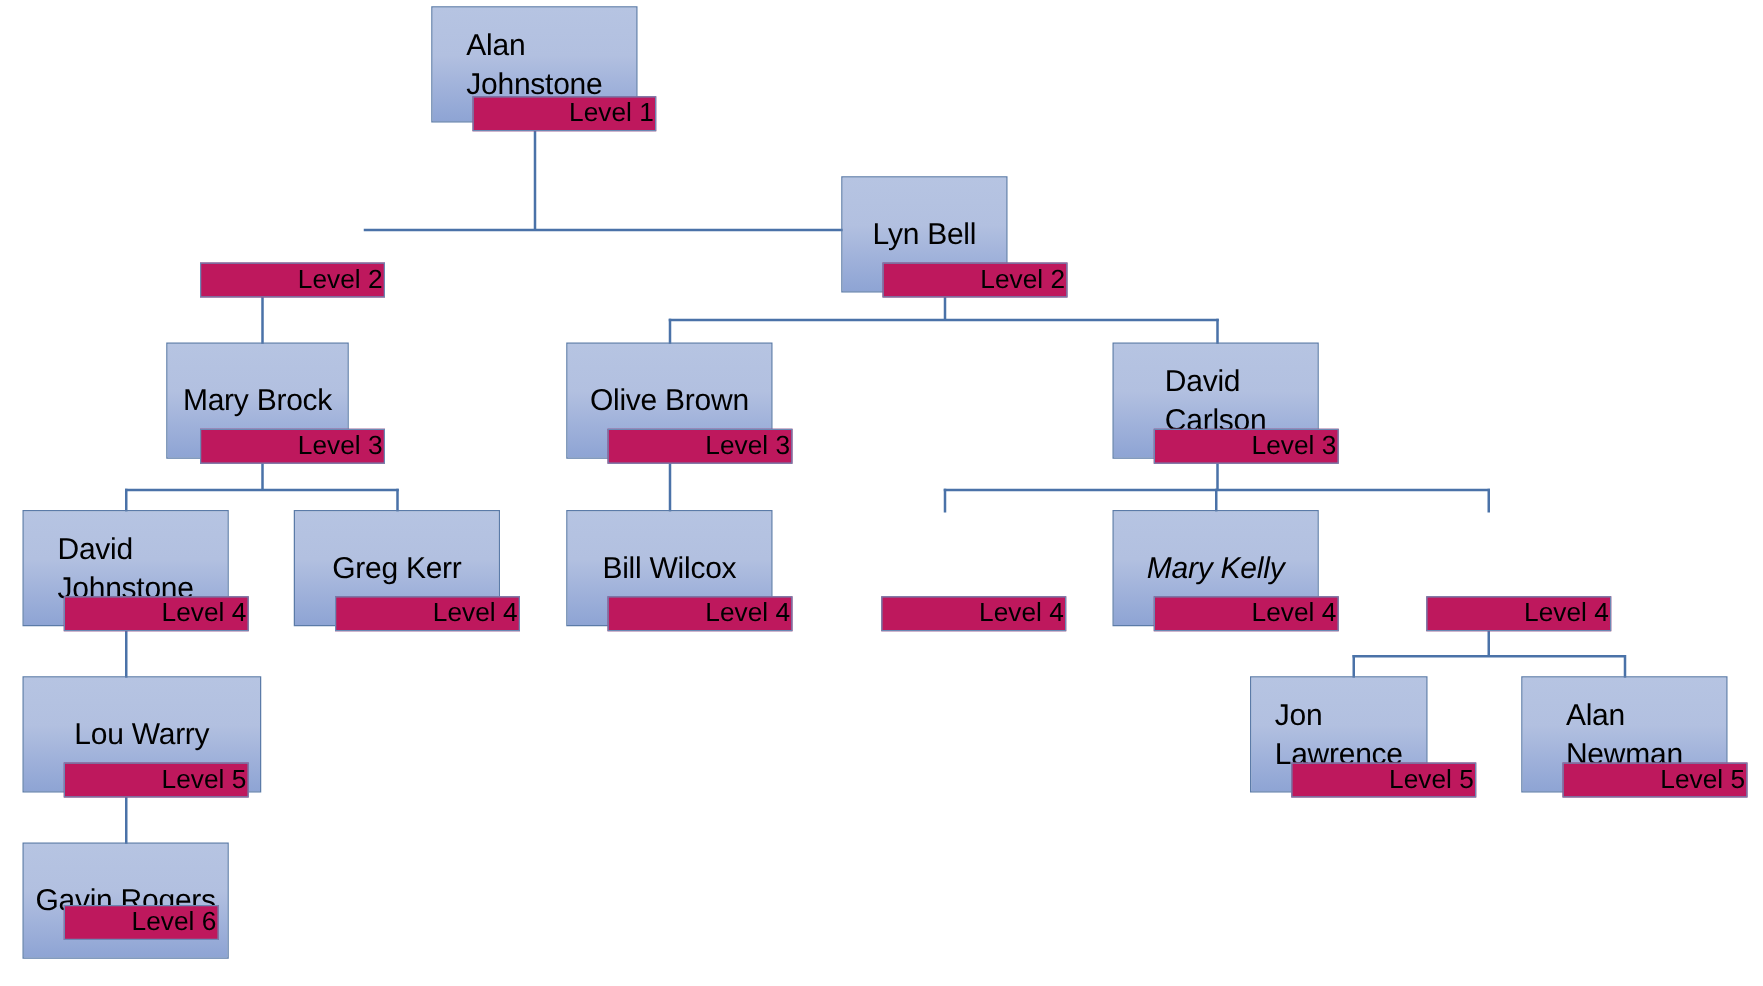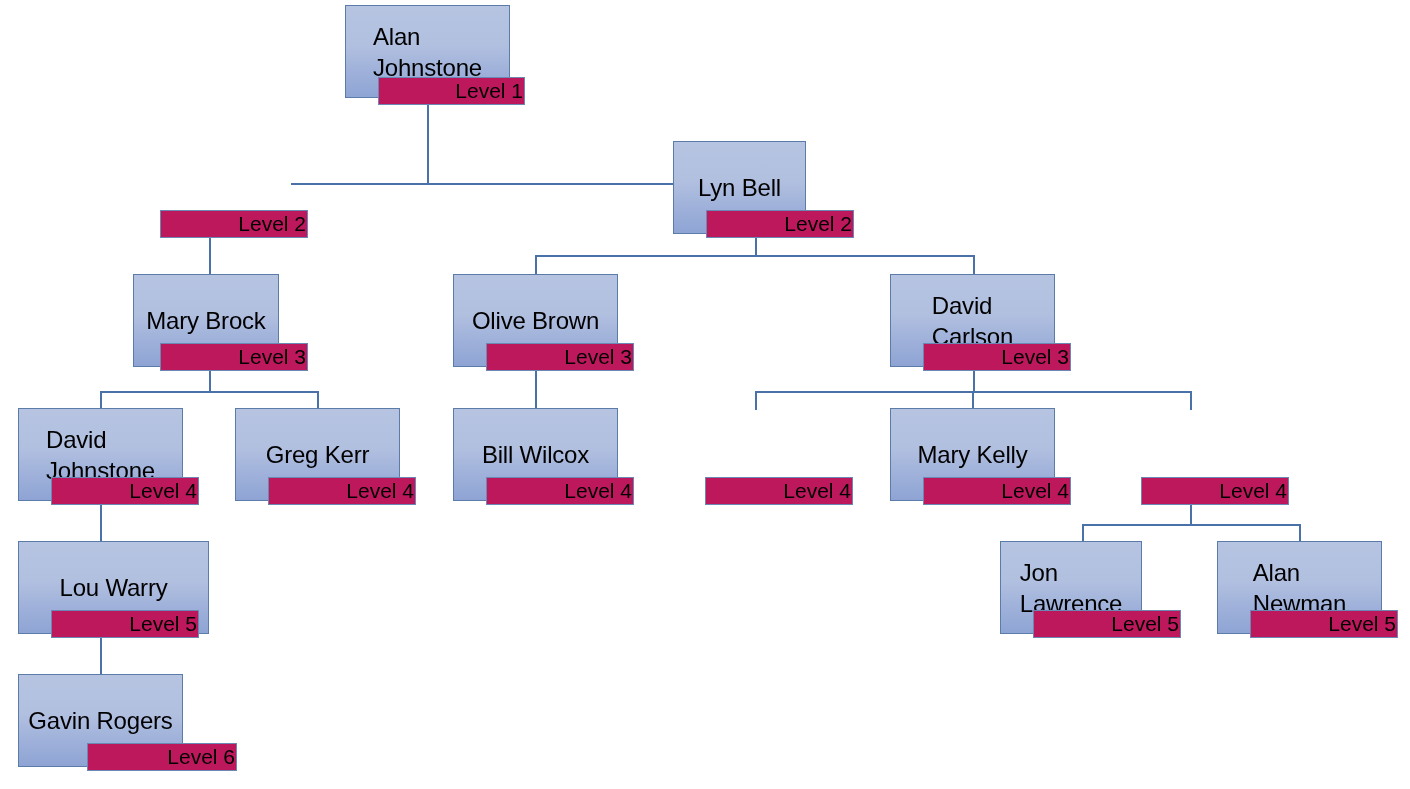--- a/index.html
+++ b/index.html
@@ -165,21 +165,21 @@
 
   <div class="node" style="left:453px; top:408px; width:165px; height:93px;">
     <div class="box">
       <span class="name">Bill Wilcox</span>
     </div>
   </div>
   <div class="leveltag" style="left:486px; top:477px; width:148px;">Level 4</div>
 
   <div class="leveltag" style="left:705px; top:477px; width:148px;">Level 4</div>
 
-  <div class="node" style="left:890px; top:408px; width:165px; height:93px;">
+  <div class="node" style="left:890px; top:408px; width:165px; height:93px;font-style:italic;">
     <div class="box">
       <span class="name">Mary Kelly</span>
     </div>
   </div>
   <div class="leveltag" style="left:923px; top:477px; width:148px;">Level 4</div>
 
   <div class="leveltag" style="left:1141px; top:477px; width:148px;">Level 4</div>
 
   <div class="node" style="left:18px; top:541px; width:165px; height:93px;padding-left:26px;">
     <div class="box">
@@ -202,15 +202,15 @@
 Newman</span>
     </div>
   </div>
   <div class="leveltag" style="left:1250px; top:610px; width:148px;">Level 5</div>
 
   <div class="node" style="left:18px; top:674px; width:165px; height:93px;">
     <div class="box">
       <span class="name">Gavin Rogers</span>
     </div>
   </div>
-  <div class="leveltag" style="left:51px; top:743px; width:150px;margin-left:36px;">Level 6</div>
+  <div class="leveltag" style="left:51px; top:724px; width:124px;">Level 6</div>
 
 </div>
 
 </body></html>

